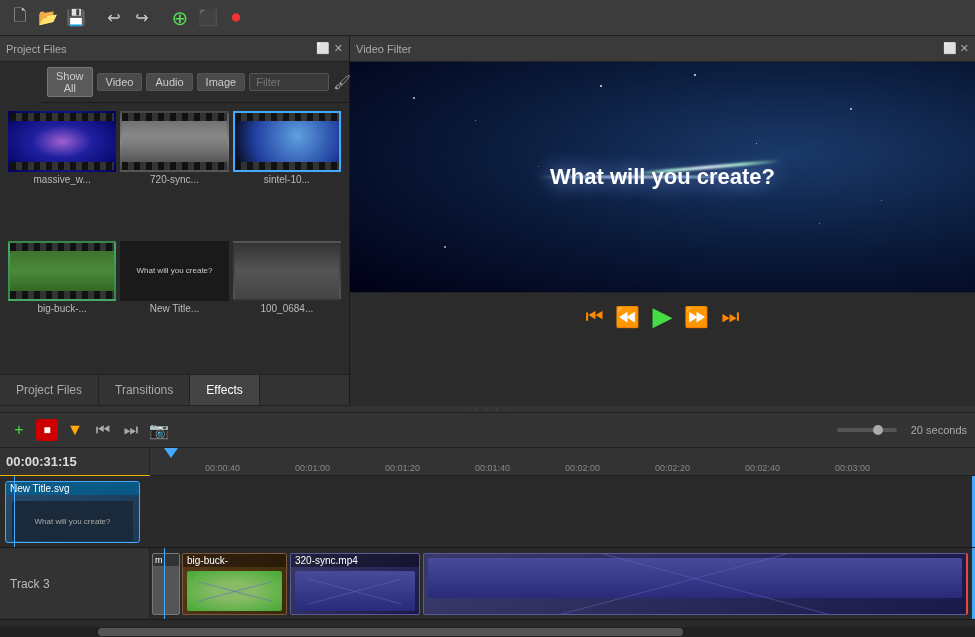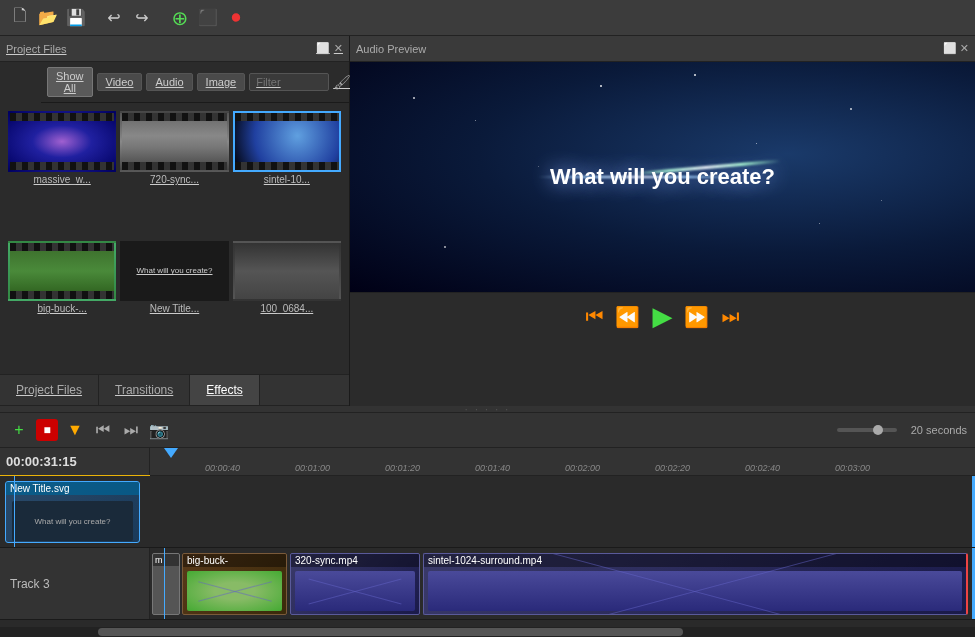--- a/index.html
+++ b/index.html
@@ -36,21 +36,20 @@
     }
     .tool-sep { width: 6px; }
 
     
     #left-panel {
       width: 350px;
       display: flex;
       flex-direction: column;
       background: #2b2b2b;
       border-right: 1px solid #1a1a1a;
-      text-decoration: underline;
     }
 
     
     #project-files-header {
       background: #3a3a3a;
       padding: 4px 6px;
       font-size: 11px;
       color: #aaa;
       display: flex;
       align-items: center;
@@ -328,21 +327,20 @@
       overflow: hidden;
       display: flex;
       align-items: flex-end;
       padding-bottom: 2px;
     }
     .ruler-time {
       position: absolute;
       font-size: 9px;
       color: #888;
       bottom: 2px;
-      font-style: italic;
     }
 
     
     #tracks-container {
       flex: 1;
       overflow: hidden;
       position: relative;
     }
 
     .track-row {
@@ -542,21 +540,21 @@
 
       <div id="bottom-tabs">
         <div class="tab-btn">Project Files</div>
         <div class="tab-btn">Transitions</div>
         <div class="tab-btn active">Effects</div>
       </div>
     </div>
 
     <div id="right-panel">
       <div id="preview-header">
-        <span>Audio Preview</span>
+        <span>Video Filter</span>
         <div class="header-icons">
           <span style="cursor:pointer;">⬜</span>
           <span style="cursor:pointer;">✕</span>
         </div>
       </div>
 
       <div id="video-preview">
         <div id="preview-bg"></div>
 
         <div class="star" style="width:2px;height:2px;top:15%;left:10%;opacity:0.8;"></div>
@@ -664,21 +662,20 @@
           </div>
 
           <div style="position:absolute;left:140px;top:5px;width:130px;height:62px;background:linear-gradient(135deg,#3a3a6a,#1a1a4a);border:1px solid #5a5a9a;border-radius:2px;overflow:hidden;">
             <div style="background:rgba(0,0,0,0.4);font-size:10px;color:#fff;padding:1px 4px;white-space:nowrap;overflow:hidden;">320-sync.mp4</div>
             <div style="margin:4px;height:40px;background:linear-gradient(#4a4a9a,#2a2a7a);border-radius:2px;position:relative;">
               <div class="x-shape"></div>
             </div>
           </div>
 
           <div style="position:absolute;left:273px;top:5px;width:545px;height:62px;background:linear-gradient(135deg,#3a3a6a,#1a1a4a);border:1px solid #5a5a9a;border-radius:2px;overflow:hidden;border-right:2px solid #e44;">
-            <div style="background:rgba(0,0,0,0.4);font-size:10px;color:#fff;padding:1px 4px;white-space:nowrap;overflow:hidden;">sintel-1024-surround.mp4</div>
             <div style="margin:4px;height:40px;background:linear-gradient(#4a4a9a,#2a2a7a);border-radius:2px;position:relative;">
               <div class="x-shape"></div>
             </div>
           </div>
 
           <div style="position:absolute;right:0;top:0;bottom:0;width:3px;background:#4af;"></div>
         </div>
       </div>
 
     </div>

